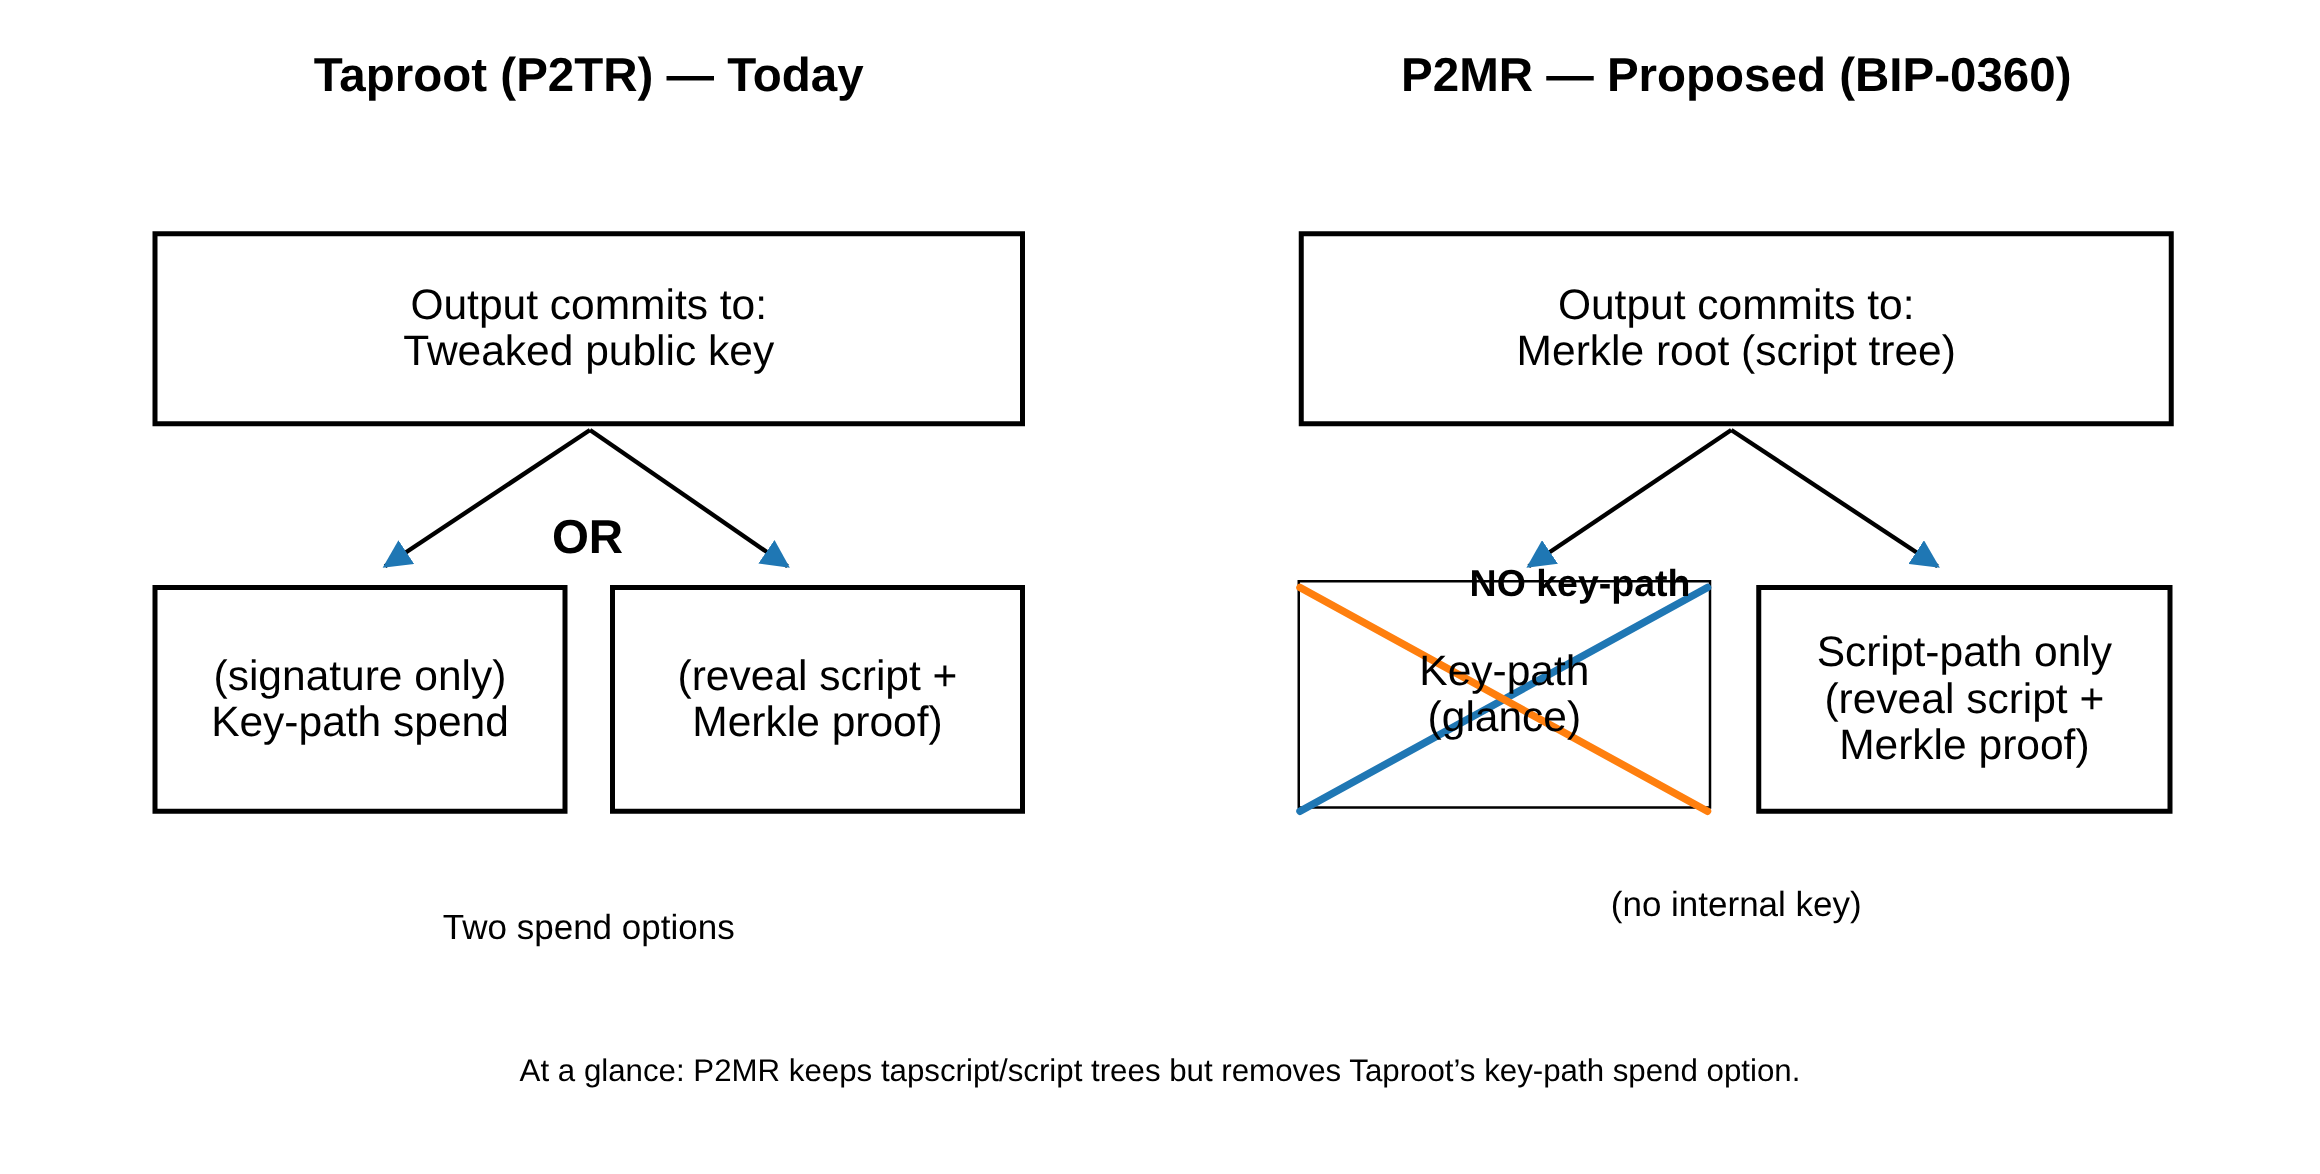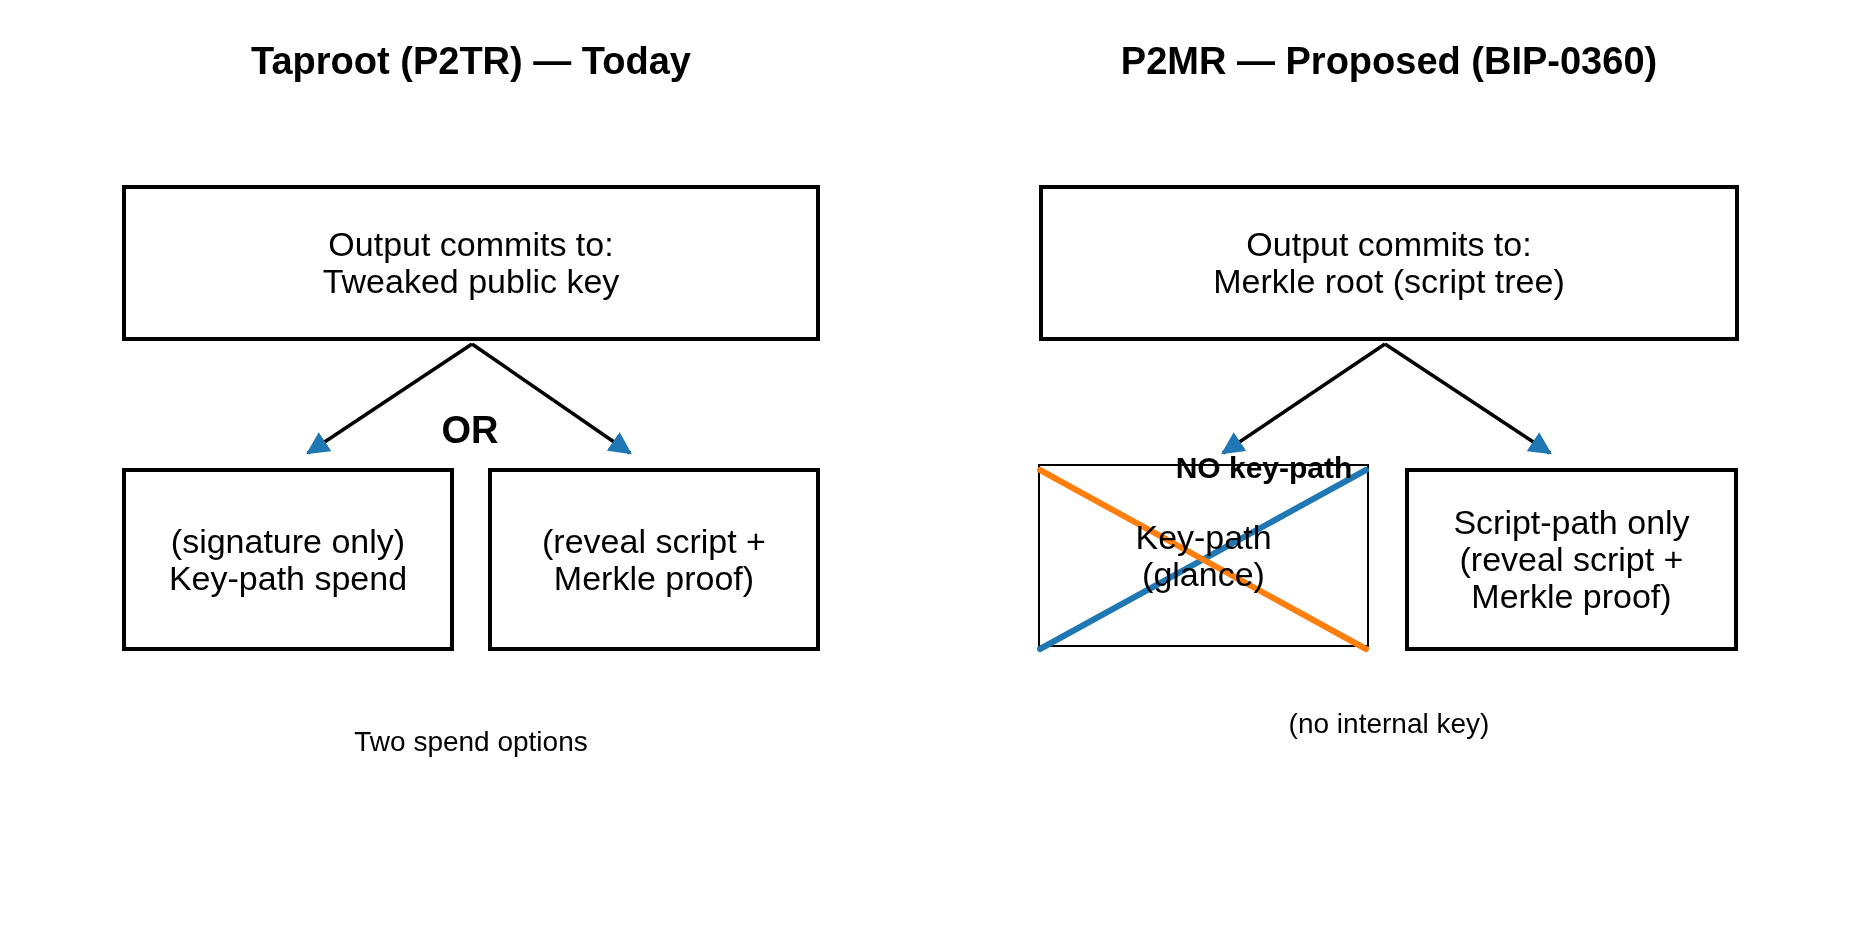--- a/index.html
+++ b/index.html
@@ -138,14 +138,15 @@
       <span>Script-path only</span>
       <span>(reveal script +</span>
       <span>Merkle proof)</span>
     </div>
   </div>
 
   <div class="caption" style="left:1039px; top:705px; width:700px;">
     <span>(no internal key)</span>
   </div>
 
+  <div class="footer">At a glance: P2MR keeps tapscript/script trees but removes Taproot’s key-path spend option.</div>
 
 </div>
 
 </body></html>

